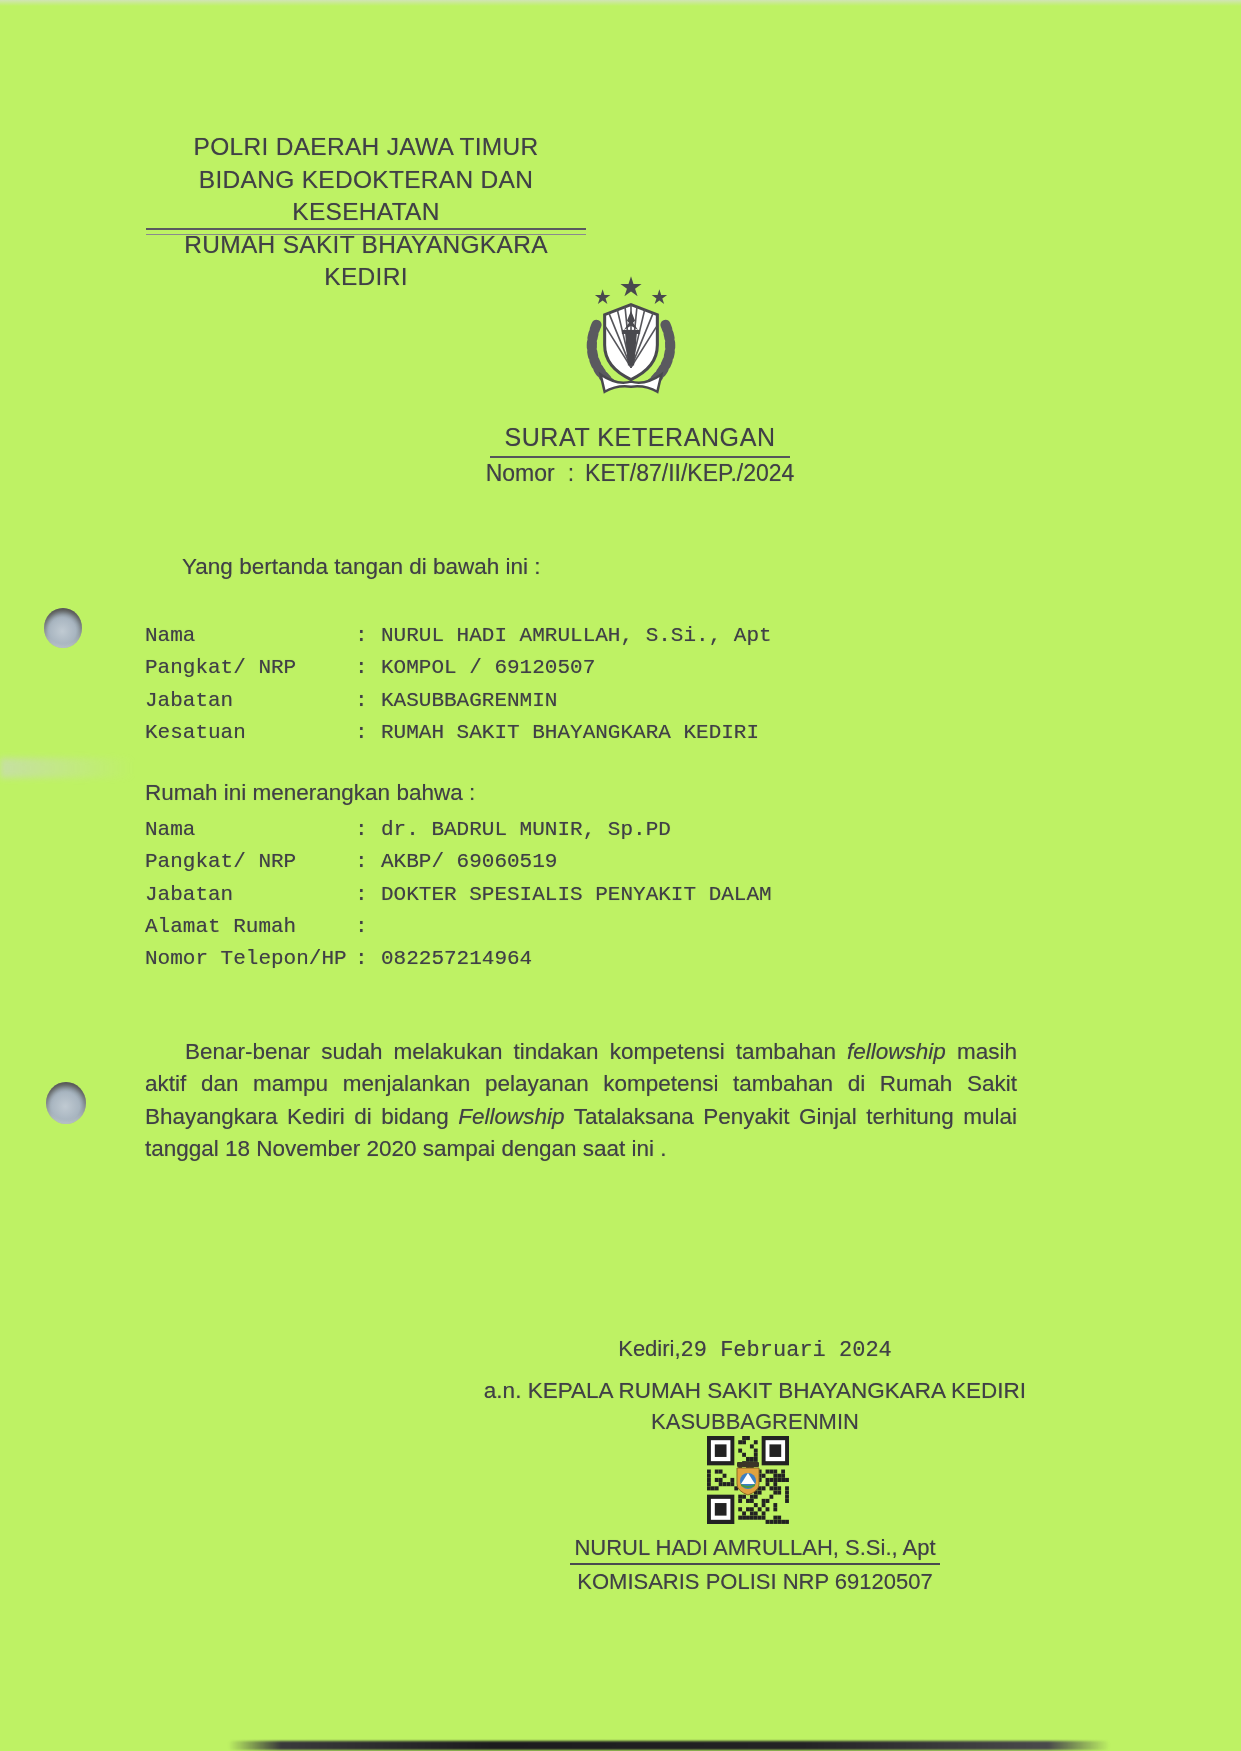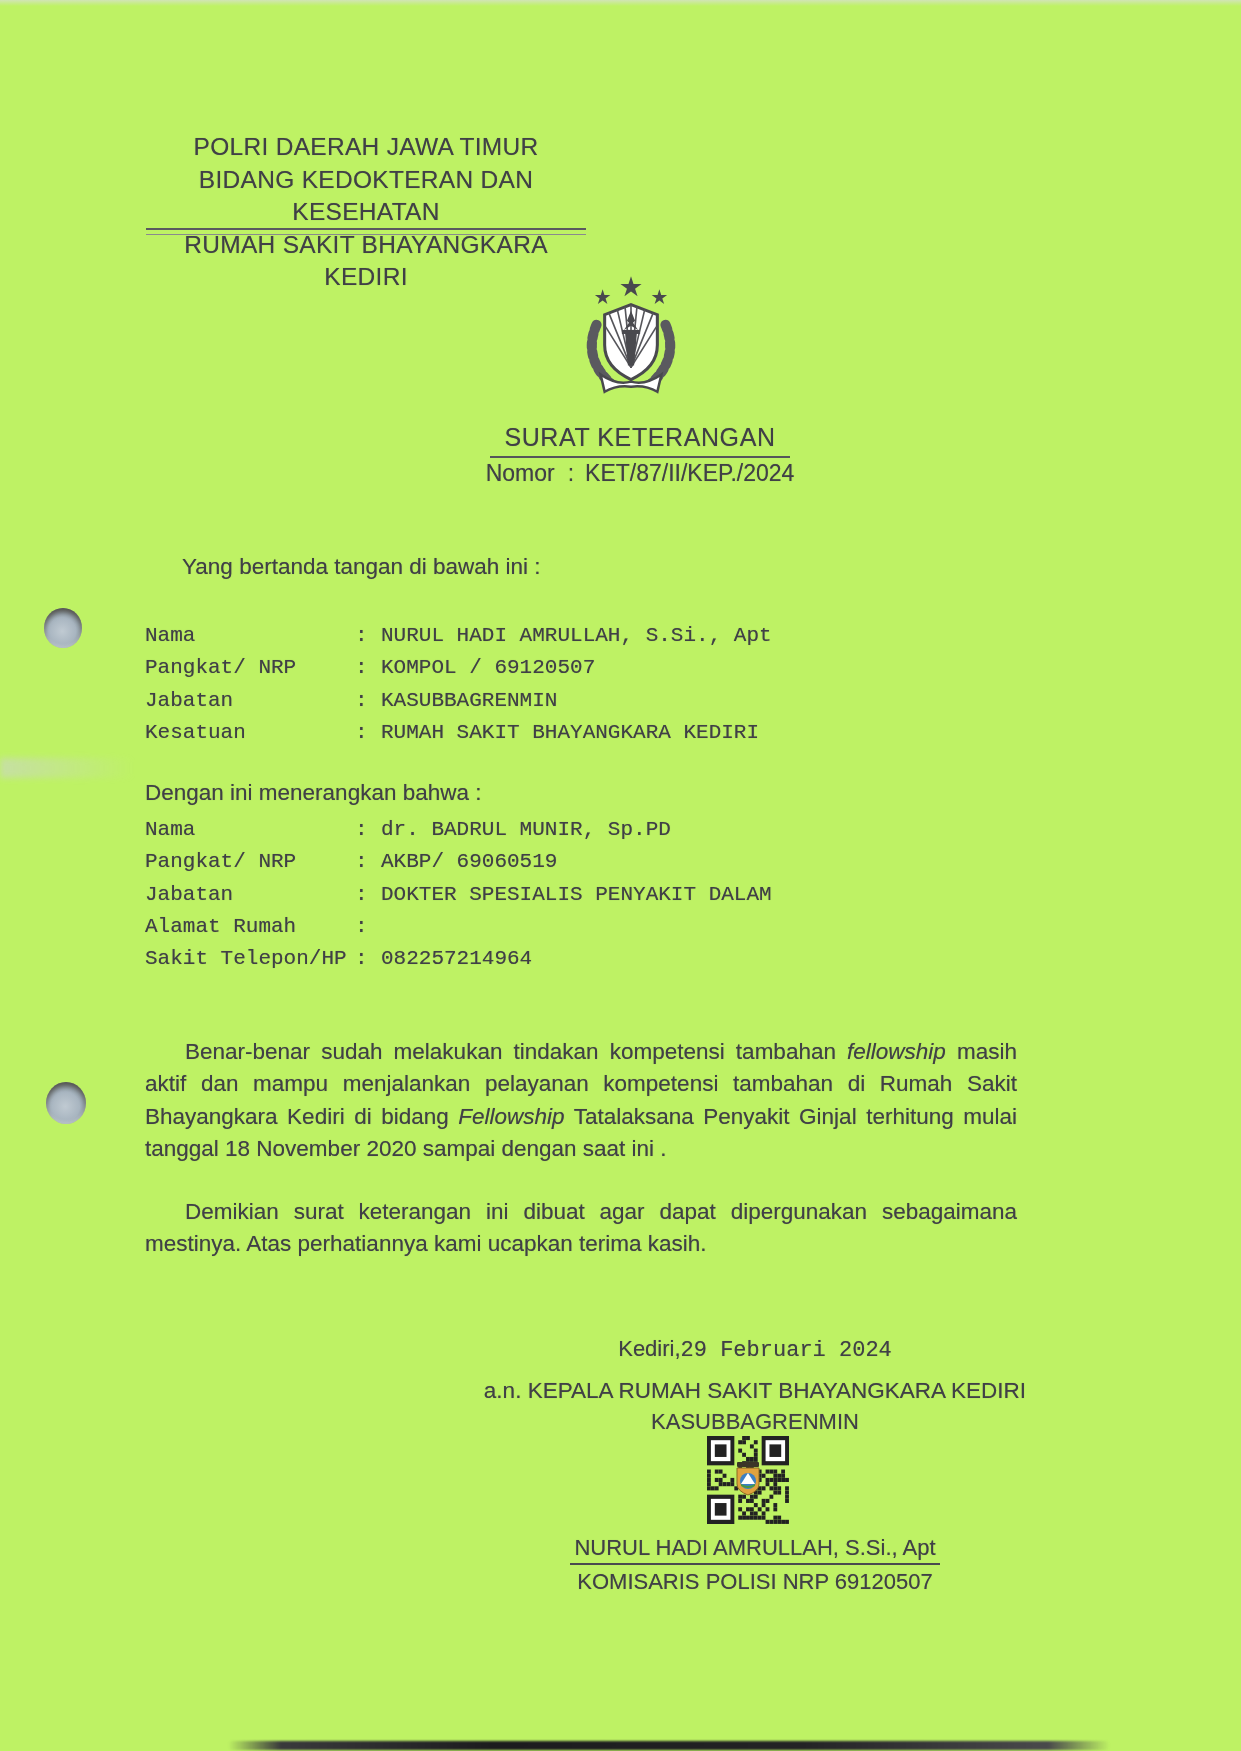--- a/index.html
+++ b/index.html
@@ -138,21 +138,21 @@
         <span>:</span>
         <span>KASUBBAGRENMIN</span>
     </div>
     <div class="kv-row">
       <span>Kesatuan</span>
         <span>:</span>
         <span>RUMAH SAKIT BHAYANGKARA KEDIRI</span>
     </div>
   </div>
 
-  <div class="menerangkan">Dengan ini menerangkan bahwa :</div>
+  <div class="menerangkan">Rumah ini menerangkan bahwa :</div>
 
   <div class="kv kv2">
     <div class="kv-row">
       <span>Nama</span>
         <span>:</span>
         <span>dr. BADRUL MUNIR, Sp.PD</span>
     </div>
     <div class="kv-row">
       <span>Pangkat/ NRP</span>
         <span>:</span>
@@ -161,31 +161,30 @@
     <div class="kv-row">
       <span>Jabatan</span>
         <span>:</span>
         <span>DOKTER SPESIALIS PENYAKIT DALAM</span>
     </div>
     <div class="kv-row">
       <span>Alamat Rumah</span>
         <span>:</span>
     </div>
     <div class="kv-row">
-      <span>Sakit Telepon/HP</span>
+      <span>Nomor Telepon/HP</span>
         <span>:</span>
         <span>082257214964</span>
     </div>
   </div>
 
   <div class="para para1">
     <span>Benar-benar sudah melakukan tindakan kompetensi tambahan </span><span class="it">fellowship</span><span> masih aktif dan mampu menjalankan pelayanan kompetensi tambahan di Rumah Sakit Bhayangkara Kediri di bidang </span><span class="it">Fellowship</span><span> Tatalaksana Penyakit Ginjal terhitung mulai tanggal 18 November 2020 sampai dengan saat ini .</span>
   </div>
 
-  <div class="para para2">Demikian surat keterangan ini dibuat agar dapat dipergunakan sebagaimana mestinya. Atas perhatiannya kami ucapkan terima kasih.</div>
 
   <div class="closing">
     <div class="row date-line">
       <span>Kediri,</span><span class="date-value">29 Februari 2024</span>
     </div>
     <div class="row an-line">a.n. KEPALA RUMAH SAKIT BHAYANGKARA KEDIRI</div>
     <div class="row pos-line">KASUBBAGRENMIN</div>
     <div class="qr-box">
       <svg id="qr-svg" xmlns="http://www.w3.org/2000/svg" viewBox="0 0 80 80" preserveAspectRatio="none">
           <rect x="34.285714285714285" y="0" width="3.733333333333333" height="3.733333333333333" fill="#222222"></rect>

